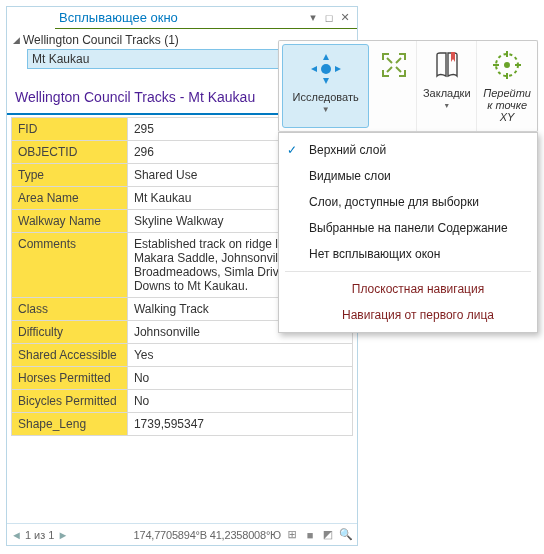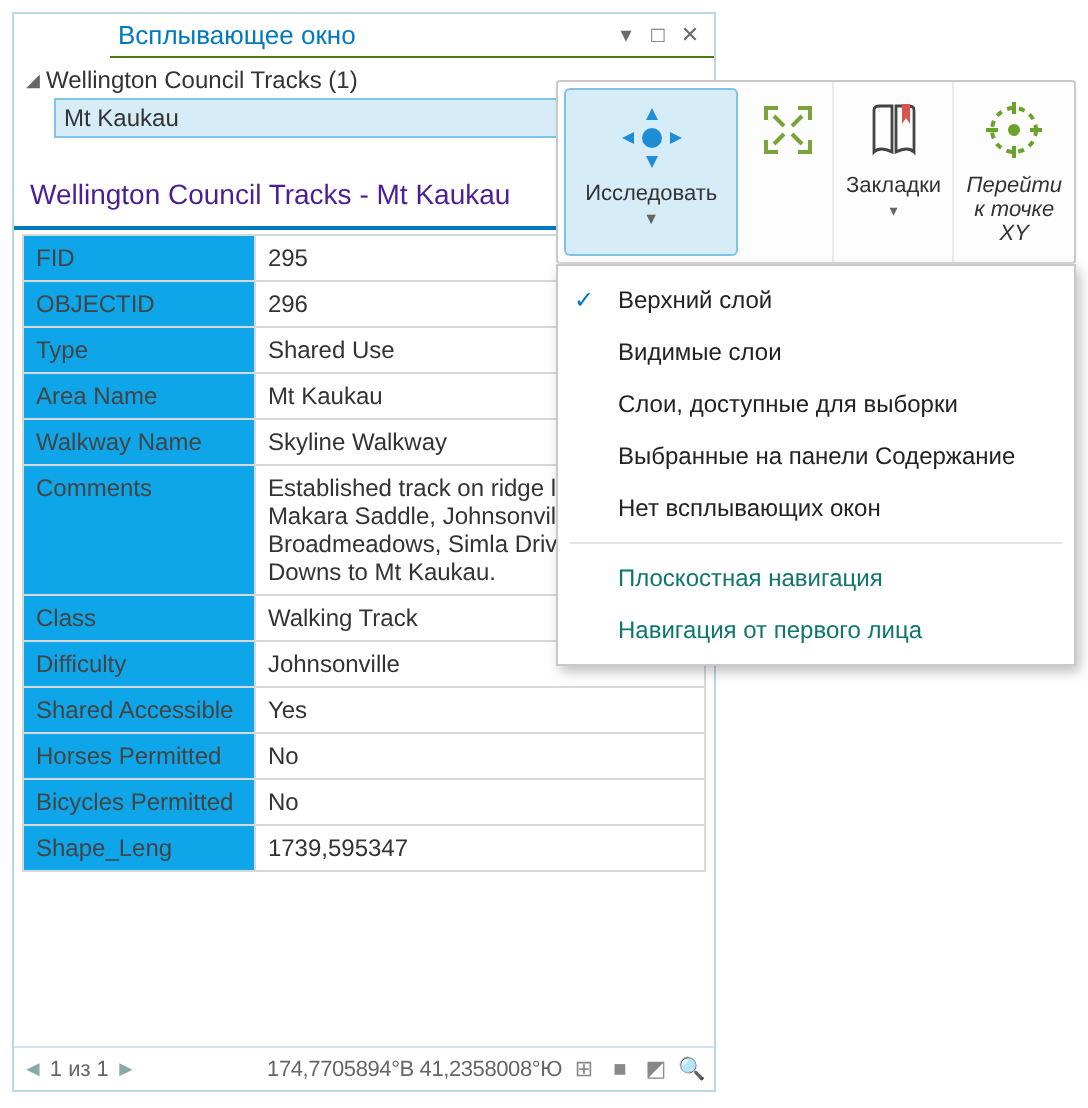--- a/index.html
+++ b/index.html
@@ -9,39 +9,39 @@
   .popup-header .title { flex: 1; }
   .popup-header .wicon { width: 16px; text-align: center; color: #6b6b6b; font-size: 11px; cursor: pointer; }
   .tree { padding: 4px 6px 2px 6px; }
   .tree-node { display: flex; align-items: center; color: #333; font-size: 12px; }
   .tree-node .caret { width: 10px; color: #666; font-size: 9px; }
   .tree-leaf { margin: 2px 0 6px 14px; background: #d6ecf7; border: 1px solid #7ec3e8; padding: 2px 4px; font-size: 12px; }
   .section-title { padding: 6px 8px 6px 8px; color: #4c1d95; font-size: 14px; border-bottom: 2px solid #0079c1; margin: 4px 0 0 0; line-height: 20px; }
   .attr-wrap { flex: 1; overflow: hidden; padding: 2px 4px 4px 4px; }
   table.attrs { width: 100%; border-collapse: collapse; table-layout: fixed; font-size: 12px; }
   table.attrs td { border: 1px solid #d8d8d8; padding: 4px 6px; vertical-align: top; }
-  table.attrs td.k { background: #0ea5e9; width: 34%; color: #444; }
+  table.attrs td.k { background: #fde047; width: 34%; color: #444; }
   .status-bar { height: 22px; border-top: 1px solid #cfe3ef; display: flex; align-items: center; padding: 0 4px; gap: 4px; font-size: 11px; color: #666; }
   .status-bar .nav { display: flex; align-items: center; gap: 3px; }
   .status-bar .nav span.btn { color: #8aa; cursor: pointer; }
   .status-bar .coords { flex: 1; text-align: right; letter-spacing: -0.2px; }
   .status-bar .sicon { width: 14px; height: 14px; display: inline-flex; align-items: center; justify-content: center; cursor: pointer; color: #888; font-size: 11px; }
 
   .ribbon { position: absolute; left: 278px; top: 40px; width: 260px; height: 92px; border: 1px solid #c9c9c9; border-bottom: 1px solid #d7d7d7; background: #fdfdfd; display: flex; border-radius: 2px; z-index: 10; box-shadow: 0 1px 2px rgba(0,0,0,0.05); }
   .ribbon .group { display: flex; flex-direction: column; align-items: center; justify-content: flex-start; padding: 4px 6px 0 6px; border-right: 1px solid #ececec; }
   .ribbon .group:last-child { border-right: none; font-style: italic; }
   .ribbon .g-explore { width: 94px; background: #d6ecf7; border: 1px solid #7ec3e8; border-radius: 3px; margin: 3px; }
   .ribbon .icon-holder { height: 40px; display: flex; align-items: center; justify-content: center; }
   .ribbon .label { font-size: 11px; text-align: center; line-height: 12px; color: #333; padding-top: 2px; }
   .ribbon .drop { font-size: 8px; color: #666; margin-top: 2px;}
   .explore-icon svg, .zoom-icon svg, .book-icon svg, .xy-icon svg { display:block; }
 
   .menu { position: absolute; left: 278px; top: 132px; width: 260px; border: 1px solid #c9c9c9; background: #fff; box-shadow: 2px 3px 6px rgba(0,0,0,0.25); z-index: 11; padding: 4px 0; }
   .menu .item { display: flex; align-items: center; height: 26px; padding: 0 10px 0 30px; position: relative; font-size: 12px; color: #222; cursor: pointer; }
-  .menu .item.disabled { color: #0f766e; cursor: default; }
+  .menu .item.disabled { color: #7f1d1d; cursor: default; justify-content: center; }
   .menu .sep { height: 1px; background: #e3e3e3; margin: 4px 6px; }
   .menu .check { position: absolute; left: 8px; color: #0079c1; font-size: 12px; }
 </style>
 </head>
 <body>
 
 <div class="popup-pane">
   <div class="popup-header">
     <span class="title">Всплывающее окно</span>
     <span class="wicon">▾</span>

